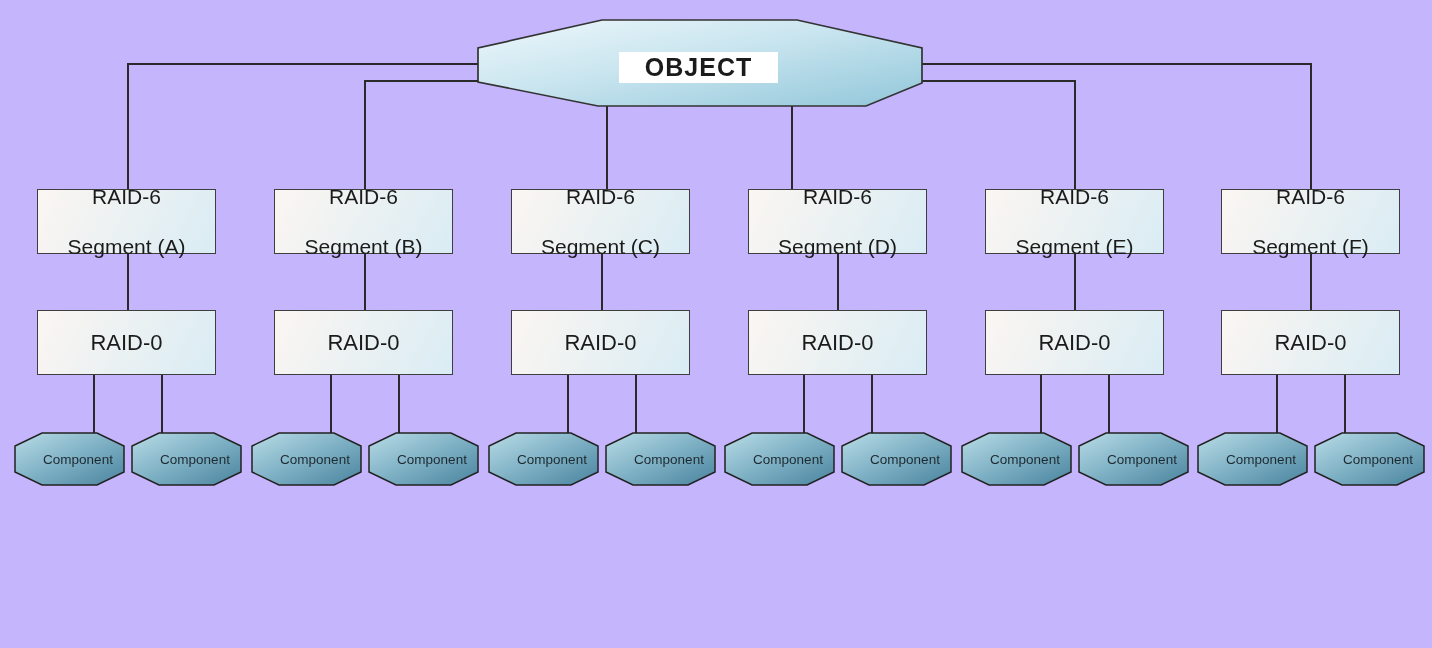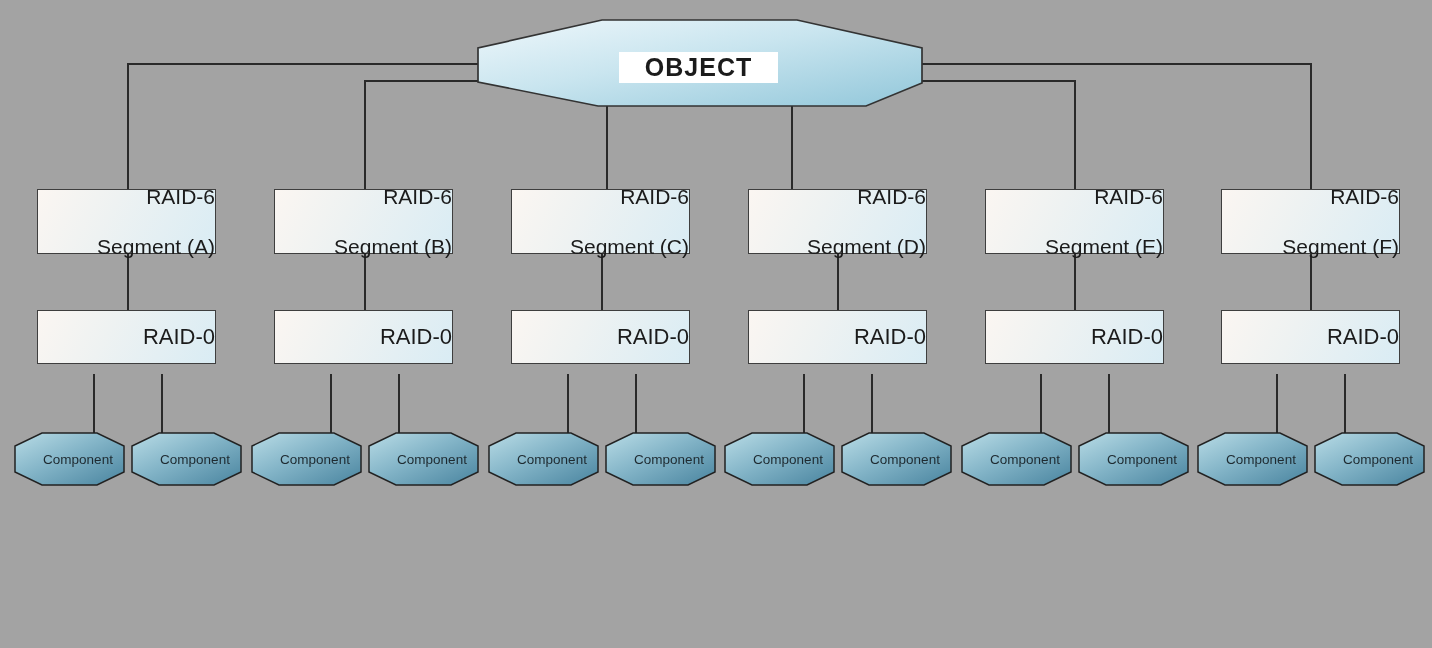--- a/index.html
+++ b/index.html
@@ -1,40 +1,40 @@
 <!DOCTYPE html>
 <html><head>
 <meta charset="utf-8">
 <style>
   html,body{margin:0;padding:0;background:#ffffff;}
   .canvas{
     position:relative;
     width:1432px;height:648px;
-    background:#a3a3a3;
+    background:#c4b5fd;
     font-family:"Liberation Sans", sans-serif;
     overflow:hidden;
   }
   .wires{position:absolute;left:0;top:0;}
   .node-label{
     position:absolute;
     display:flex;align-items:center;justify-content:center;
     color:#1b1b1b;
   }
   .box{
     position:absolute;
     width:179px;
     border:1.5px solid #3e3e3e;
     background:linear-gradient(118deg,#fbf6f2 0%,#eef2f2 40%,#d9ecf4 100%);
-    display:flex;flex-direction:column;align-items:flex-end;justify-content:center;
+    display:flex;flex-direction:column;align-items:center;justify-content:center;
     color:#1b1b1b;
     box-sizing:border-box;
     gap:21px;
   }
   .seg{top:189px;height:65px;font-size:21px;line-height:29px;}
-  .r0{top:310px;height:54px;font-size:22px;}
+  .r0{top:310px;height:65px;font-size:22px;}
   .object-label{
     left:619px;top:52px;width:159px;height:31px;
     background:#ffffff;
     font-size:25px;font-weight:600;letter-spacing:1px;
   }
   .complabel{
     top:432px;width:128px;height:54px;
     font-size:13.5px;color:#1e2a30;
   }
 </style>

